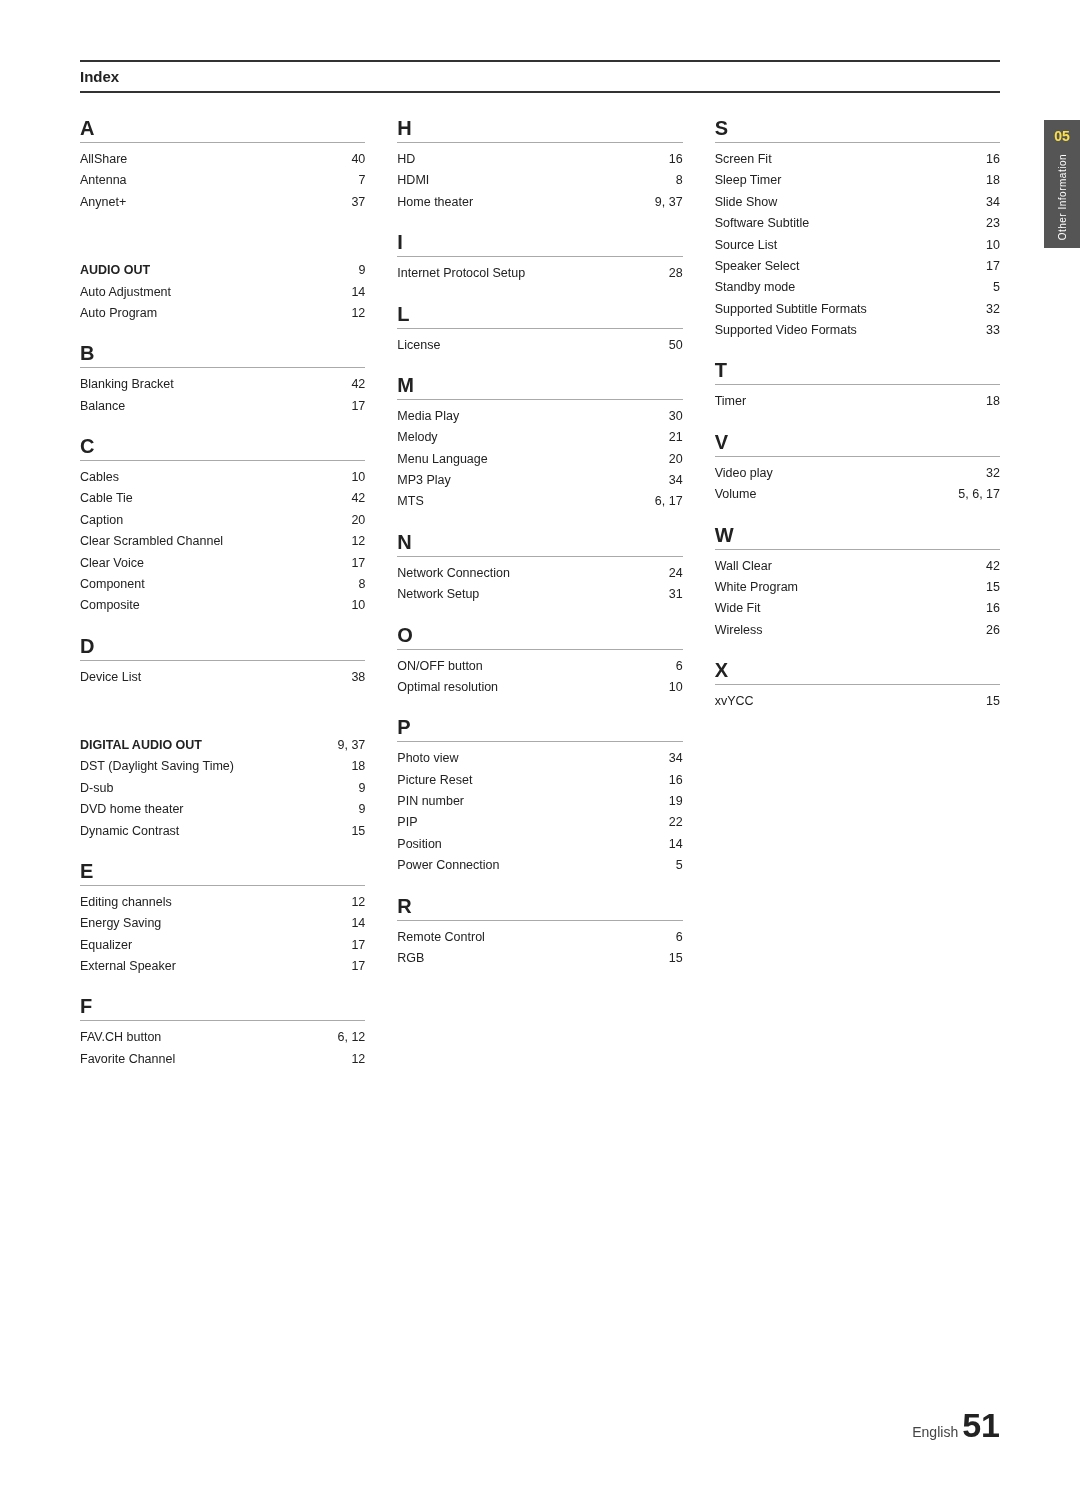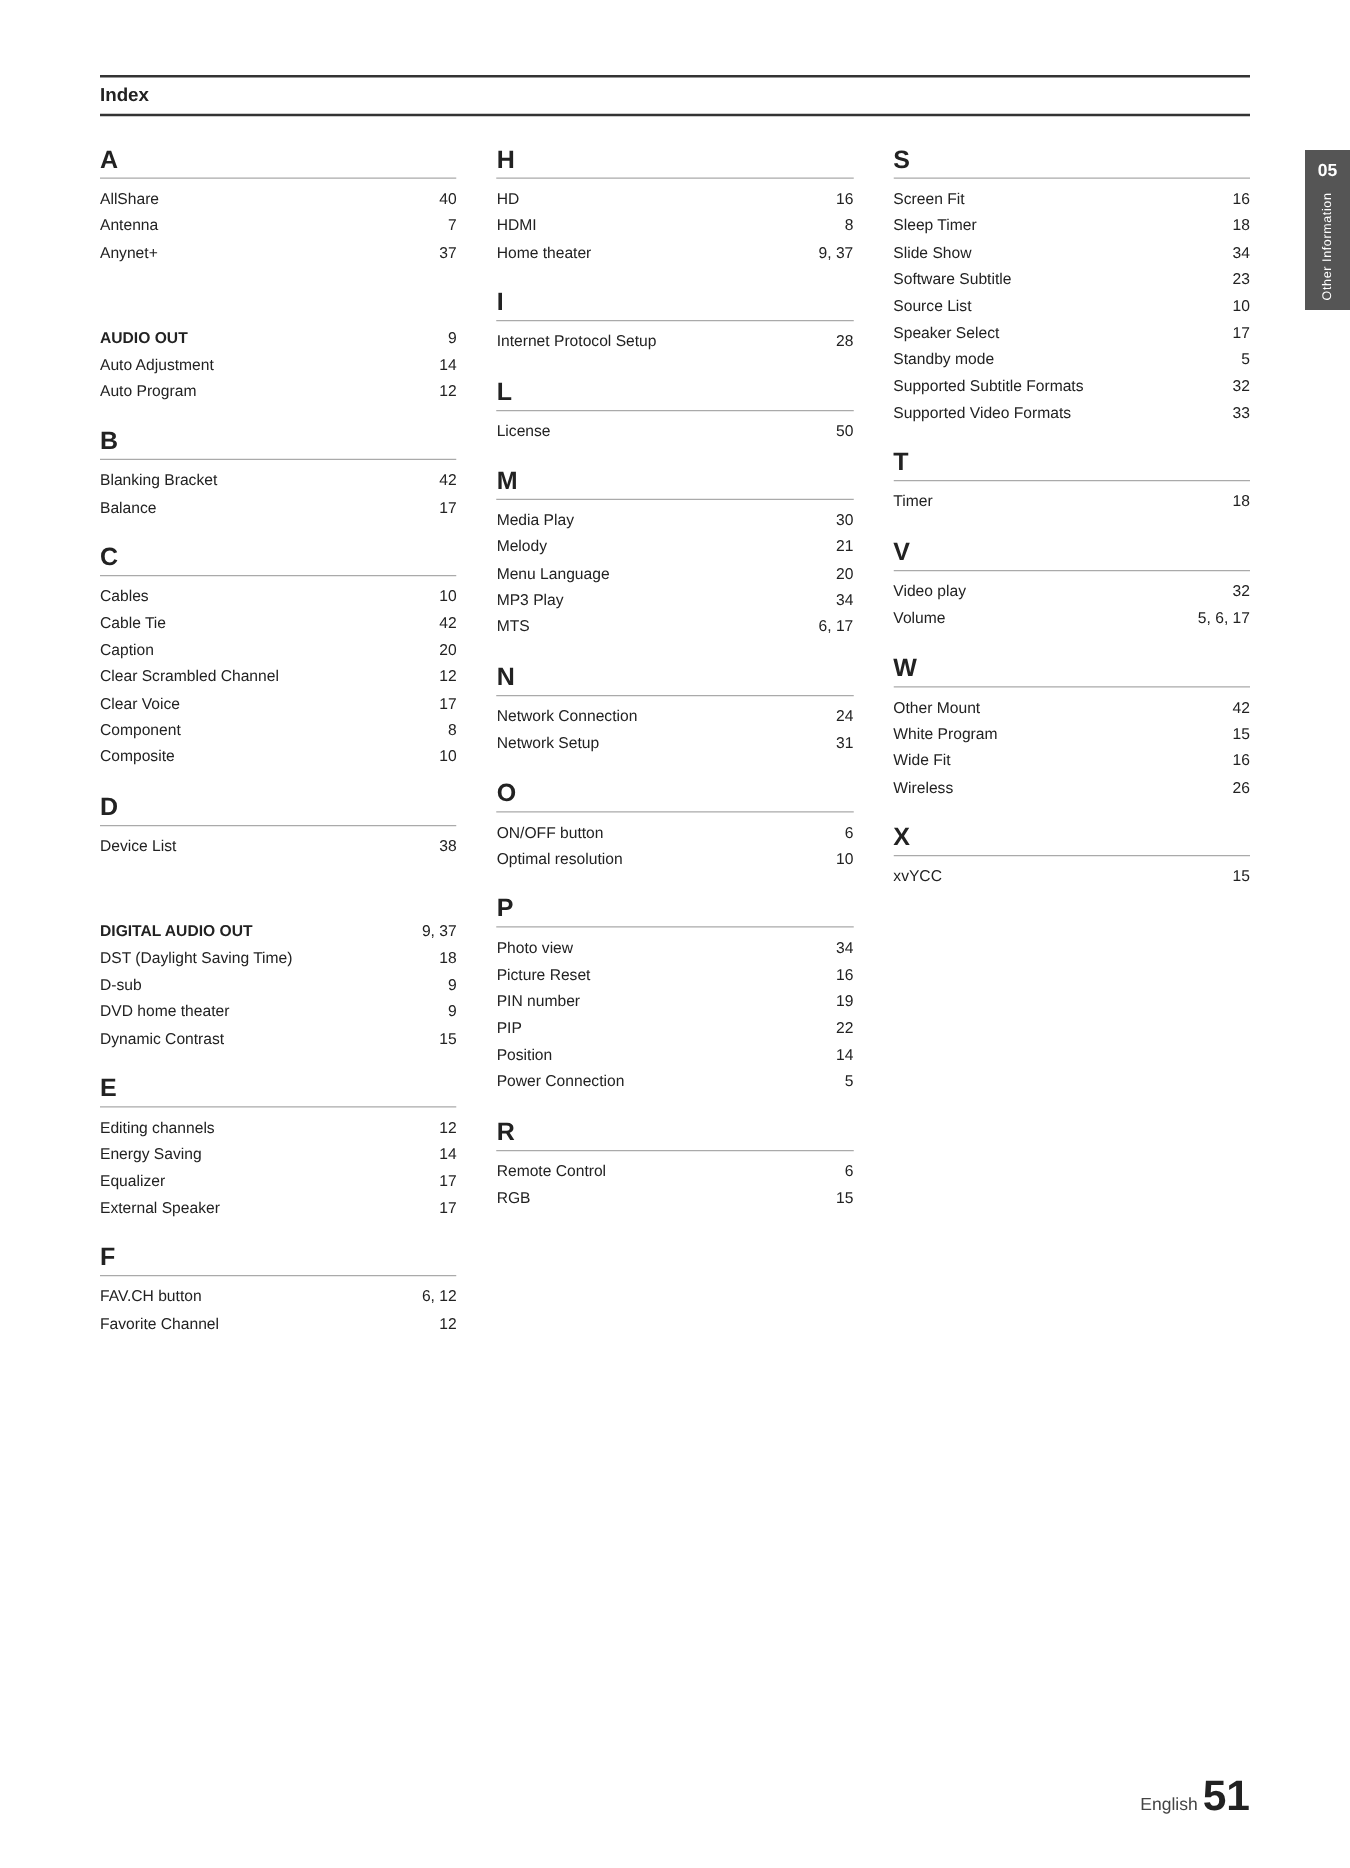--- a/index.html
+++ b/index.html
@@ -28,21 +28,21 @@
       top: 120px;
       width: 36px;
       background: #555;
       display: flex;
       flex-direction: column;
       align-items: center;
       padding: 8px 4px;
       gap: 4px;
     }
     .side-tab-number {
-      color: #ffffff;
+      color: #fde047;
       font-size: 14px;
       font-weight: bold;
       writing-mode: horizontal-tb;
     }
     .side-tab-text {
       color: #fff;
       font-size: 10px;
       writing-mode: vertical-rl;
       text-orientation: mixed;
       transform: rotate(180deg);
@@ -107,21 +107,21 @@
     .entry-page {
       color: #222;
       text-align: right;
       flex-shrink: 0;
       margin-left: 8px;
     }
 
     
     .footer {
       position: absolute;
-      bottom: 40px;
+      bottom: 52px;
       right: 80px;
       font-size: 13px;
       color: #444;
       display: flex;
       align-items: baseline;
       gap: 4px;
       text-align: right;
     }
     .footer-english {
       font-size: 14px;
@@ -444,21 +444,21 @@
             <span class="entry-page">32</span>
           </div>
           <div class="index-entry">
             <span class="entry-name">Volume</span>
             <span class="entry-page">5, 6, 17</span>
           </div>
         </div>
         <div class="section">
           <div class="section-header">W</div>
           <div class="index-entry">
-            <span class="entry-name">Other Mount</span>
+            <span class="entry-name">Wall Clear</span>
             <span class="entry-page">42</span>
           </div>
           <div class="index-entry">
             <span class="entry-name">White Program</span>
             <span class="entry-page">15</span>
           </div>
           <div class="index-entry">
             <span class="entry-name">Wide Fit</span>
             <span class="entry-page">16</span>
           </div>

